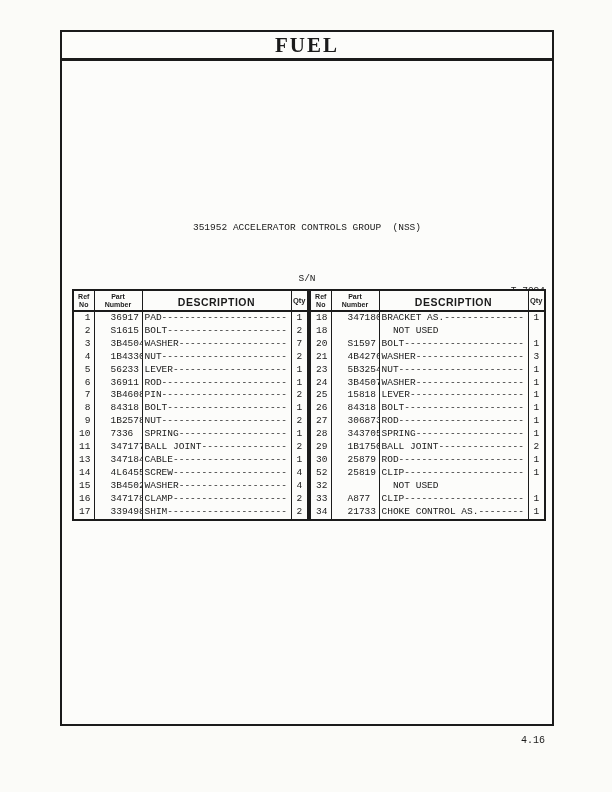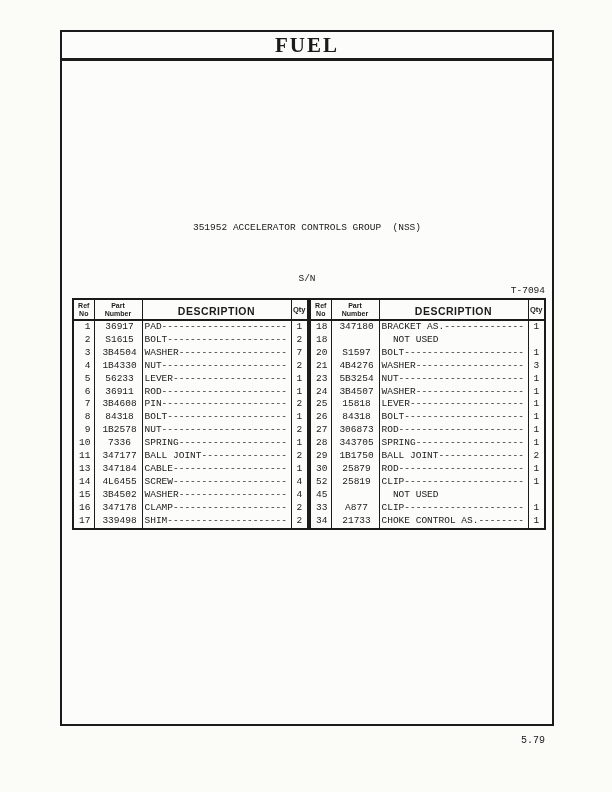--- a/index.html
+++ b/index.html
@@ -44,21 +44,21 @@
     line-height: 12px;
     white-space: pre;
   }
   .drawing-number {
     position: absolute;
     top: 253px; right: 7px;
     font-size: 9.5px;
   }
   .tables {
     position: absolute;
-    top: 266px; left: 10px;
+    top: 257px; left: 10px;
     display: flex;
   }
   table.parts-table {
     border-collapse: collapse;
     border: 2px solid #1b1b1b;
     table-layout: fixed;
     width: 235px;
     background: #fcfcfa;
   }
   .parts-table th, .parts-table td {
@@ -87,21 +87,21 @@
     letter-spacing: 0.5px;
   }
   .parts-table th.qty .hdr-line { font-size: 7.5px; }
   .parts-table td {
     font-size: 9.5px;
     height: 12.9px;
     line-height: 12.9px;
     white-space: pre;
   }
   .parts-table td.ref  { text-align: right; padding-right: 3px; }
-  .parts-table td.part { padding-left: 3px; text-align: center; }
+  .parts-table td.part { padding-left: 16px; }
   .parts-table td.desc { padding-left: 2px; }
   .parts-table td.qty  { text-align: center; }
   .page-number {
     position: absolute;
     top: 735px; left: 521px;
     font-size: 10px;
   }
 </style>
 </head>
 <body>
@@ -349,21 +349,21 @@
               <td class="desc">ROD----------------------</td>
               <td class="qty">1</td>
             </tr>
             <tr>
               <td class="ref">52</td>
               <td class="part">25819</td>
               <td class="desc">CLIP---------------------</td>
               <td class="qty">1</td>
             </tr>
             <tr>
-              <td class="ref">45</td>
+              <td class="ref">32</td>
               <td class="part"></td>
               <td class="desc">  NOT USED</td>
               <td class="qty"></td>
             </tr>
             <tr>
               <td class="ref">33</td>
               <td class="part">A877</td>
               <td class="desc">CLIP---------------------</td>
               <td class="qty">1</td>
             </tr>
@@ -373,15 +373,15 @@
               <td class="desc">CHOKE CONTROL AS.--------</td>
               <td class="qty">1</td>
             </tr>
           </tbody>
       </table>
 
     </div>
 
   </div>
 
-  <div class="page-number">5.79</div>
+  <div class="page-number">4.16</div>
 
 </div>
 
 </body></html>

